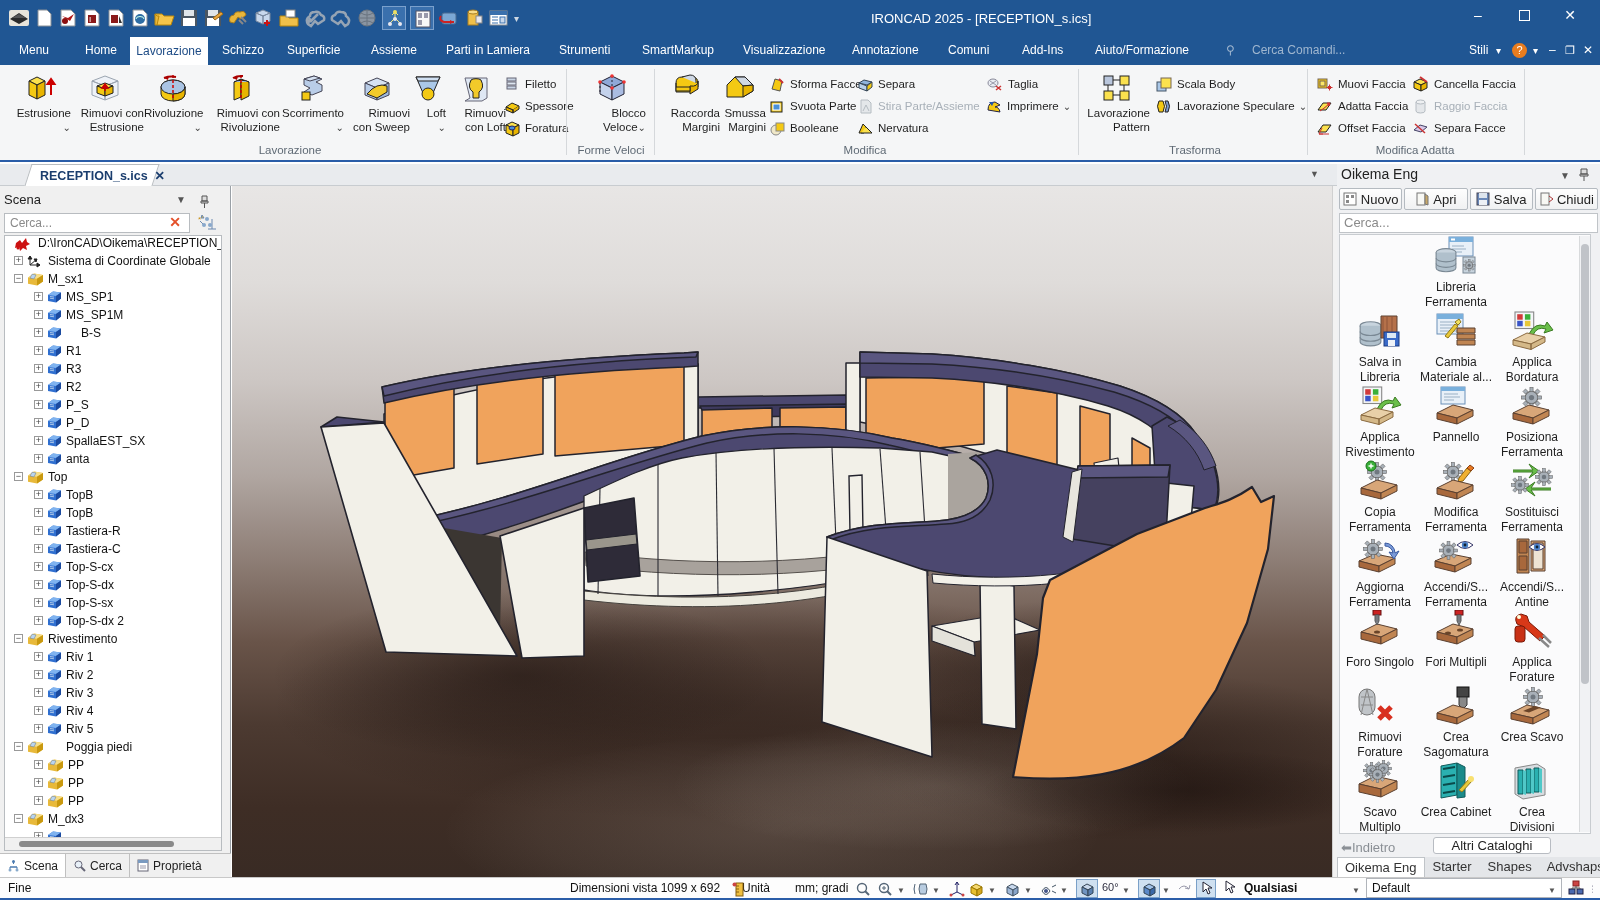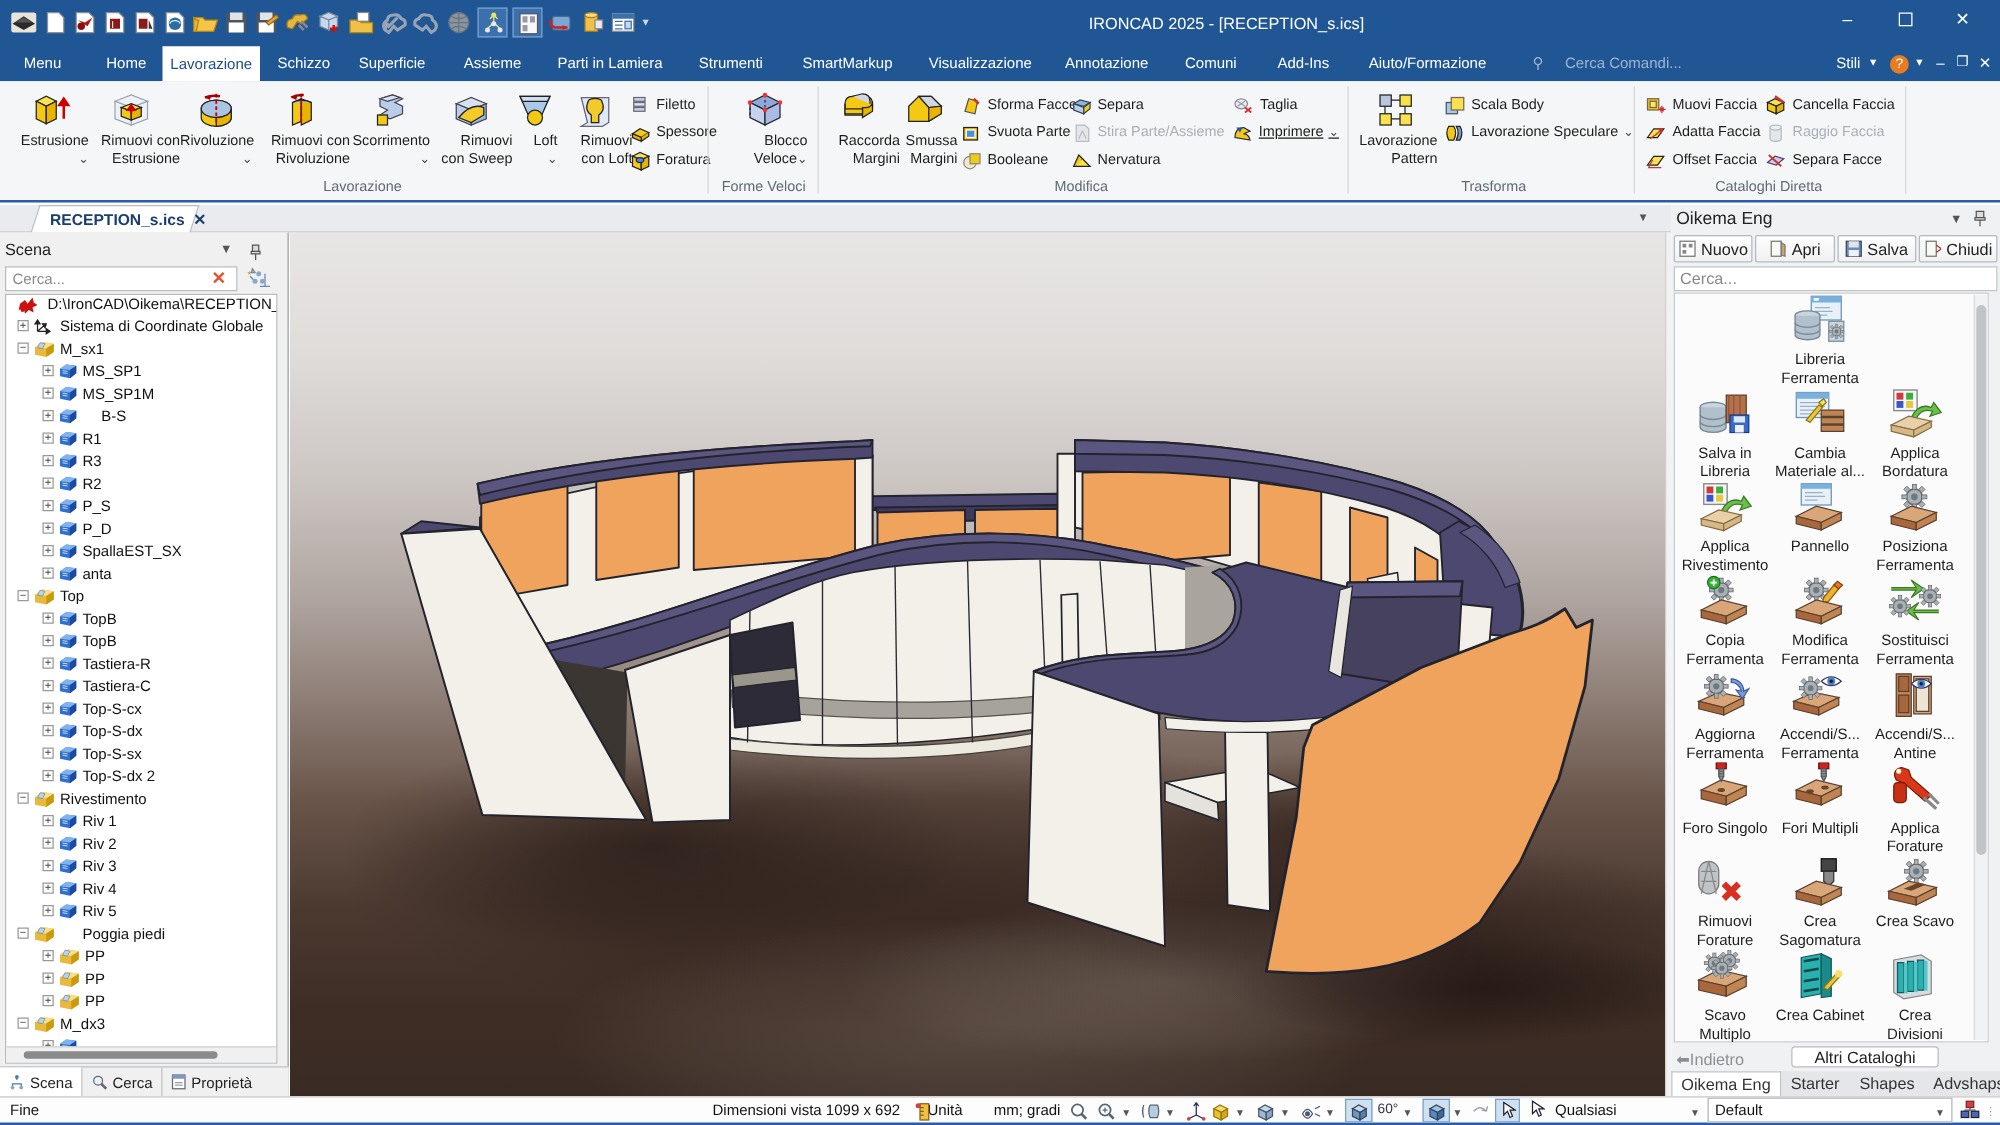--- a/index.html
+++ b/index.html
@@ -349,21 +349,21 @@
         </svg>Stira Parte/Assieme</div>
     <div class="smallbtn" style="left:857px;top:52px;"><svg width="17" height="17">
           <path d="M2 13 l4 -9 l3 3 l-2 6 z" fill="#f4c913" stroke="#222"></path>
           <path d="M9 7 l6 6 l-11 0" fill="#fbe14e" stroke="#222"></path>
         </svg>Nervatura</div>
     <div class="smallbtn" style="left:986px;top:8px;"><svg width="18" height="17">
           <ellipse cx="7" cy="7" rx="5" ry="4" fill="#e8ecf2" stroke="#889"></ellipse>
           <path d="M4 5 l6 4 M10 5 l-6 4" stroke="#99a"></path>
           <path d="M10 10 l5 4 M15 10 l-5 4" stroke="#c33" stroke-width="1.5"></path>
         </svg>Taglia</div>
-    <div class="smallbtn" style="left:986px;top:30px;text-decoration:underline;"><svg width="17" height="17">
+    <div class="smallbtn" style="left:986px;top:30px;"><svg width="17" height="17">
           <path d="M2 12 q0 -8 7 -8 l5 3 l-5 2 q4 0 5 5 z" fill="#f4c913" stroke="#224"></path>
           <path d="M3 4 l5 0 l-2 4 z" fill="#2255aa"></path>
         </svg>Imprimere <span style="font-size:10px;color:#444;">⌄</span></div>
     <div class="rgroup-label" style="left:815px;width:100px;">Modifica</div>
     <div class="rsep" style="left:1078px;"></div>
 
     <div class="bigbtn" style="left:1086px;width:64px;">
       <svg width="34" height="30" viewBox="0 0 34 30">
           <rect x="3" y="3" width="9" height="9" fill="#b9c6dc" stroke="#222"></rect>
           <rect x="19" y="3" width="9" height="9" fill="#fbe14e" stroke="#222"></rect>
@@ -404,21 +404,21 @@
           <path d="M8 1 l7 5" stroke="#c33" stroke-width="2"></path>
         </svg>Cancella Faccia</div>
     <div class="smallbtn dis" style="left:1412px;top:30px;"><svg width="18" height="17">
           <path d="M4 4 h9 v9 a4.5 2 0 0 1 -9 0 z" fill="#e4e7ea" stroke="#b5bcc2"></path>
           <ellipse cx="8.5" cy="4" rx="4.5" ry="2" fill="#eef0f2" stroke="#b5bcc2"></ellipse>
         </svg>Raggio Faccia</div>
     <div class="smallbtn" style="left:1412px;top:52px;"><svg width="18" height="17">
           <path d="M2 10 l6 -5 l7 2 l-6 5 z" fill="#d8c8e8" stroke="#446"></path>
           <path d="M3 4 l10 9" stroke="#c33" stroke-width="1.5"></path>
         </svg>Separa Facce</div>
-    <div class="rgroup-label" style="left:1360px;width:110px;">Cataloghi Diretta</div>
+    <div class="rgroup-label" style="left:1360px;width:110px;">Modifica Adatta</div>
     <div class="rsep" style="left:1524px;"></div>
   </div>
   <div id="tabrow" class="abs">
     <div id="doctab"></div>
     <div id="doctab-label">RECEPTION_s.ics&nbsp;&nbsp;✕</div>
     <div style="position:absolute;right:18px;top:5px;font-size:9px;color:#555;">▼</div>
   </div>
   <div id="leftpanel" class="abs">
     <div id="scena-hdr">Scena <span style="position:absolute;right:36px;top:2px;font-size:10px;color:#555;">▼</span><svg style="position:absolute;right:12px;top:3px;" width="12" height="14">
           <path d="M4 1 h5 v5 h-5 z M3 6 h7 v2 h-7 z M6.5 8 v5" stroke="#555" fill="#ddd"></path>
@@ -1144,21 +1144,21 @@
     <span style="position:absolute;left:1162px;top:8px;font-size:8px;color:#555;">▼</span>
     <span style="position:absolute;left:1176px;top:3px;"><svg width="16" height="16">
           <path d="M3 8 q5 -6 10 0 M13 8 l1 -4 M13 8 l-4 -1" fill="none" stroke="#99a"></path>
         </svg></span>
     <span style="position:absolute;left:1196px;top:1px;width:20px;height:19px;background:#cfe0f0;border:1px solid #7aa0c8;"><svg width="14" height="15" style="margin:1px 2px;">
           <path d="M4 1 v10 l3 -3 l2 5 l2 -1 l-2 -5 l4 0 z" fill="#fff" stroke="#223"></path>
         </svg></span>
     <span style="position:absolute;left:1222px;top:2px;"><svg width="14" height="15">
           <path d="M4 1 v10 l3 -3 l2 5 l2 -1 l-2 -5 l4 0 z" fill="#fff" stroke="#223"></path>
         </svg></span>
-    <span style="position:absolute;left:1244px;top:3px;">Qualsiasi</span>
+    <span style="position:absolute;left:1244px;top:3px;font-weight:bold;">Qualsiasi</span>
     <span style="position:absolute;left:1352px;top:8px;font-size:8px;color:#555;">▼</span>
     <span style="position:absolute;left:1366px;top:0px;width:196px;height:20px;background:#fff;border:1px solid #b0b4ba;"></span>
     <span style="position:absolute;left:1372px;top:3px;">Default</span>
     <span style="position:absolute;left:1548px;top:8px;font-size:8px;color:#555;">▼</span>
     <span style="position:absolute;left:1568px;top:2px;"><svg width="16" height="16">
           <rect x="5" y="1" width="6" height="5" fill="#c44" stroke="#822"></rect>
           <rect x="1" y="9" width="6" height="5" fill="#4a6ab0" stroke="#224"></rect>
           <rect x="9" y="9" width="6" height="5" fill="#4a6ab0" stroke="#224"></rect>
           <path d="M8 6 v2 M4 9 v-1 h8 v1" stroke="#555" fill="none"></path>
         </svg></span>

